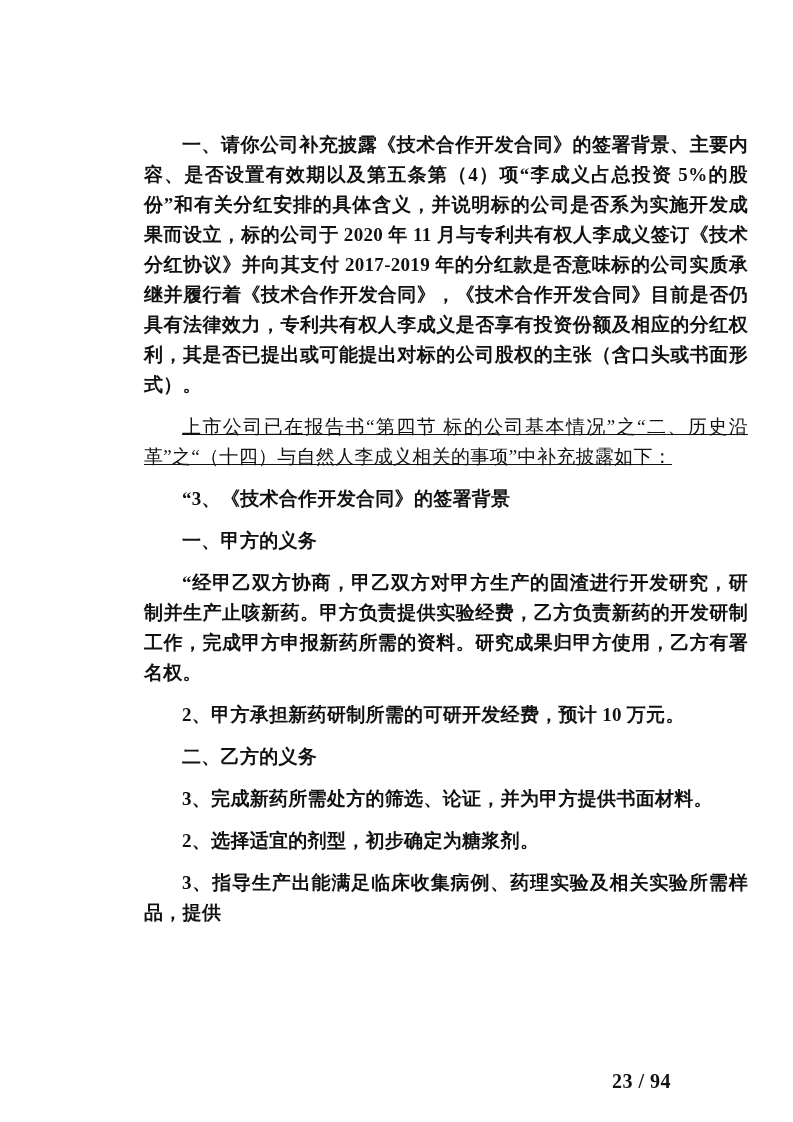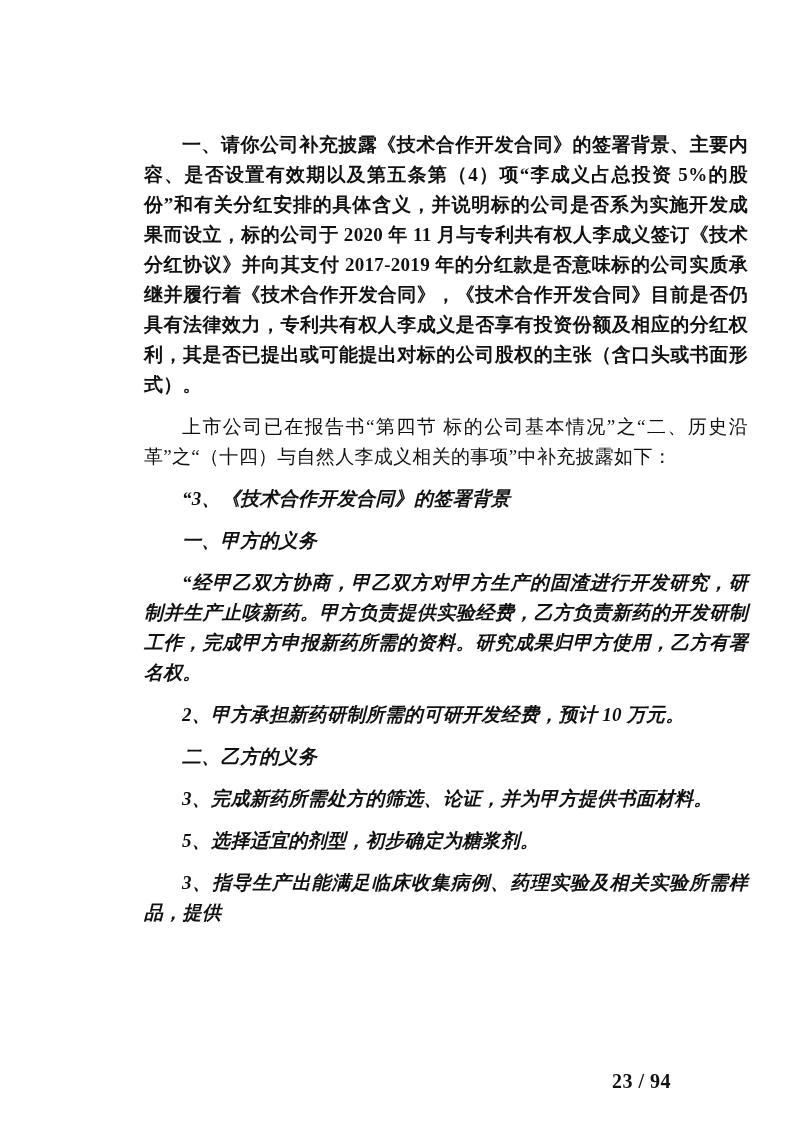--- a/index.html
+++ b/index.html
@@ -23,22 +23,22 @@
   .content p {
     font-size: 19px;
     line-height: 30px;
     text-align: justify;
     text-indent: 2em;
     margin: 0 0 12px 0;
     letter-spacing: 0.3px;
     word-break: break-all;
   }
   .p-bold { font-weight: 700; }
-  .p-reg  { font-weight: 400; }
-  .p-kai  { font-weight: 700; font-style: italic; }
+  .p-reg  { font-weight: 400; text-decoration: underline; }
+  .p-kai  { font-weight: 700; }
   .p-gap-lg { margin-bottom: 14px; }
   .footer {
     position: absolute;
     top: 1022px;
     right: 122px;
     font-size: 20px;
     font-weight: 700;
     letter-spacing: 0.5px;
     color: #111111;
   }
@@ -49,19 +49,19 @@
 <div class="page">
   <div class="content">
     <p class="p-bold p-gap-lg">一、请你公司补充披露《技术合作开发合同》的签署背景、主要内容、是否设置有效期以及第五条第（4）项“李成义占总投资 5%的股份”和有关分红安排的具体含义，并说明标的公司是否系为实施开发成果而设立，标的公司于 2020 年 11 月与专利共有权人李成义签订《技术分红协议》并向其支付 2017-2019 年的分红款是否意味标的公司实质承继并履行着《技术合作开发合同》，《技术合作开发合同》目前是否仍具有法律效力，专利共有权人李成义是否享有投资份额及相应的分红权利，其是否已提出或可能提出对标的公司股权的主张（含口头或书面形式）。</p>
     <p class="p-reg">上市公司已在报告书“第四节 标的公司基本情况”之“二、历史沿革”之“（十四）与自然人李成义相关的事项”中补充披露如下：</p>
     <p class="p-kai p-gap-lg">“3、《技术合作开发合同》的签署背景</p>
     <p class="p-kai">一、甲方的义务</p>
     <p class="p-kai">“经甲乙双方协商，甲乙双方对甲方生产的固渣进行开发研究，研制并生产止咳新药。甲方负责提供实验经费，乙方负责新药的开发研制工作，完成甲方申报新药所需的资料。研究成果归甲方使用，乙方有署名权。</p>
     <p class="p-kai">2、甲方承担新药研制所需的可研开发经费，预计 10 万元。</p>
     <p class="p-kai">二、乙方的义务</p>
     <p class="p-kai">3、完成新药所需处方的筛选、论证，并为甲方提供书面材料。</p>
-    <p class="p-kai">5、选择适宜的剂型，初步确定为糖浆剂。</p>
+    <p class="p-kai">2、选择适宜的剂型，初步确定为糖浆剂。</p>
     <p class="p-kai">3、指导生产出能满足临床收集病例、药理实验及相关实验所需样品，提供</p>
   </div>
   <div class="footer">
     <span>23 / 94</span>
   </div>
 </div>
 
 </body></html>

